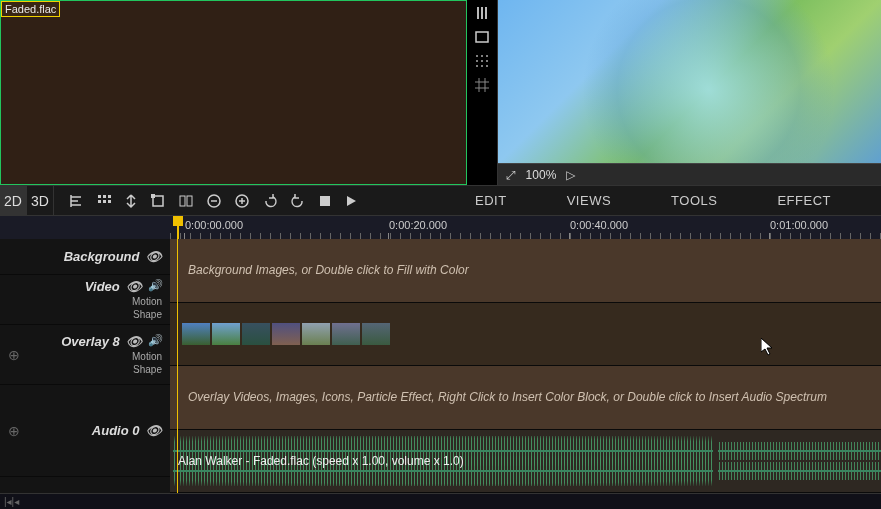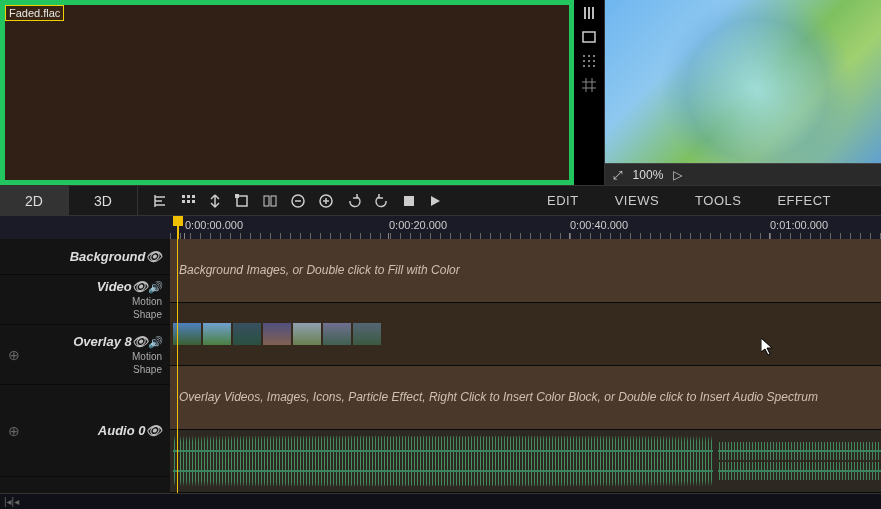--- a/index.html
+++ b/index.html
@@ -12,23 +12,23 @@
     height: 509px;
     overflow: hidden;
     position: relative;
   }
   
   .upper {
     display: flex;
     height: 185px;
   }
   .media-pane {
-    width: 574px;
+    width: 467px;
     background: #302015;
-    border: 5px solid #22c55e;
+    border: 1px solid #22c55e;
     position: relative;
   }
   .file-tag {
     position: absolute;
     top: 0; left: 0;
     border: 1px solid #f0d000;
     background: rgba(60,40,20,0.7);
     padding: 1px 3px;
     font-size: 11px;
     color: #e8e8e8;
@@ -82,39 +82,39 @@
   .zoom-bar .zicon { color:#ccc; cursor:pointer; }
   
   .toolbar {
     height: 30px;
     background: #1a1a1a;
     border-top: 1px solid #333;
     display: flex;
     align-items: stretch;
   }
   .tab {
-    width: 69px;
+    width: 27px;
     display:flex; align-items:center; justify-content:center;
     color:#ddd; font-size:14px;
     border-right:1px solid #333;
     cursor:pointer;
     background:#1a1a1a;
   }
   .tab.active { background:#333; }
   .tool-icons {
     display:flex; align-items:center;
     gap: 12px;
     padding: 0 14px;
     color:#ccc;
   }
   .tool-icons span { cursor:pointer; font-size:16px; display:inline-flex; }
   .tool-spacer { flex:1; }
   .menu-labels {
     display:flex; align-items:center;
-    gap: 36px;
+    gap: 60px;
     padding-right: 50px;
     color:#ccc; font-size:13px;
     letter-spacing: 0.5px;
   }
   .menu-labels span { cursor:pointer; }
   
   .ruler {
     height: 24px;
     background: #1a1b26;
     border-top:1px solid #333;
@@ -164,31 +164,31 @@
     text-align:right;
     padding: 6px 8px 6px 4px;
     color:#ddd;
     font-size:12px;
     border-bottom:1px solid #0a0a0a;
     background:#141414;
     display:flex; flex-direction:column;
     justify-content:center;
     position:relative;
   }
-  .lcell .lbl { font-style:italic; font-weight:bold; font-size:13px; display:flex; justify-content:flex-end; align-items:flex-end; }
+  .lcell .lbl { font-style:italic; font-weight:bold; font-size:13px; display:flex; justify-content:flex-end; align-items:flex-start; gap:6px;}
   .lcell .sub { font-size:10px; color:#aaa; text-align:right; margin-top:2px;}
   .lcell .plus { position:absolute; left:8px; top:50%; transform:translateY(-50%); color:#666; font-size:14px; cursor:pointer;}
   .eye { font-size:13px; color:#bbb; }
   .spk { font-size:11px; color:#bbb; }
   .ccell {
     flex:1;
     border-bottom:1px solid #0a0a0a;
     position:relative;
     display:flex; align-items:center;
-    padding-left:3px;
+    padding-left:12px;
     overflow:hidden;
   }
   .ccell.hint { background:#4a382a; }
   .hint-text { font-style:italic; color:#cfc0b0; font-size:12px; padding-left:6px;}
   .thumb {
     width:28px; height:22px; margin-right:2px;
     display:inline-block;
   }
   .audio-track { background:#2e2822; }
   .wave-row { position:absolute; left:3px; right:0; height:36px; }
@@ -428,20 +428,21 @@
     </div>
     <div class="ccell audio-track" style="height:92px">
       <div class="wave-row top">
           <div class="wave-a"></div>
           <div class="wave-b"></div>
         </div>
       <div class="wave-row bot">
           <div class="wave-a"></div>
           <div class="wave-b"></div>
         </div>
+      <span class="audio-label">Alan Walker - Faded.flac  (speed x 1.00, volume x 1.0)</span>
     </div>
   </div>
 </div>
 
 <div class="footer">
   <span>|◂|◂</span>
 </div>
 
 <svg class="cursor-arrow" width="16" height="20">
     <polygon points="0,0 0,14 4,11 7,17 9,16 6,10 11,10" fill="#fff" stroke="#000" stroke-width="1"></polygon>

